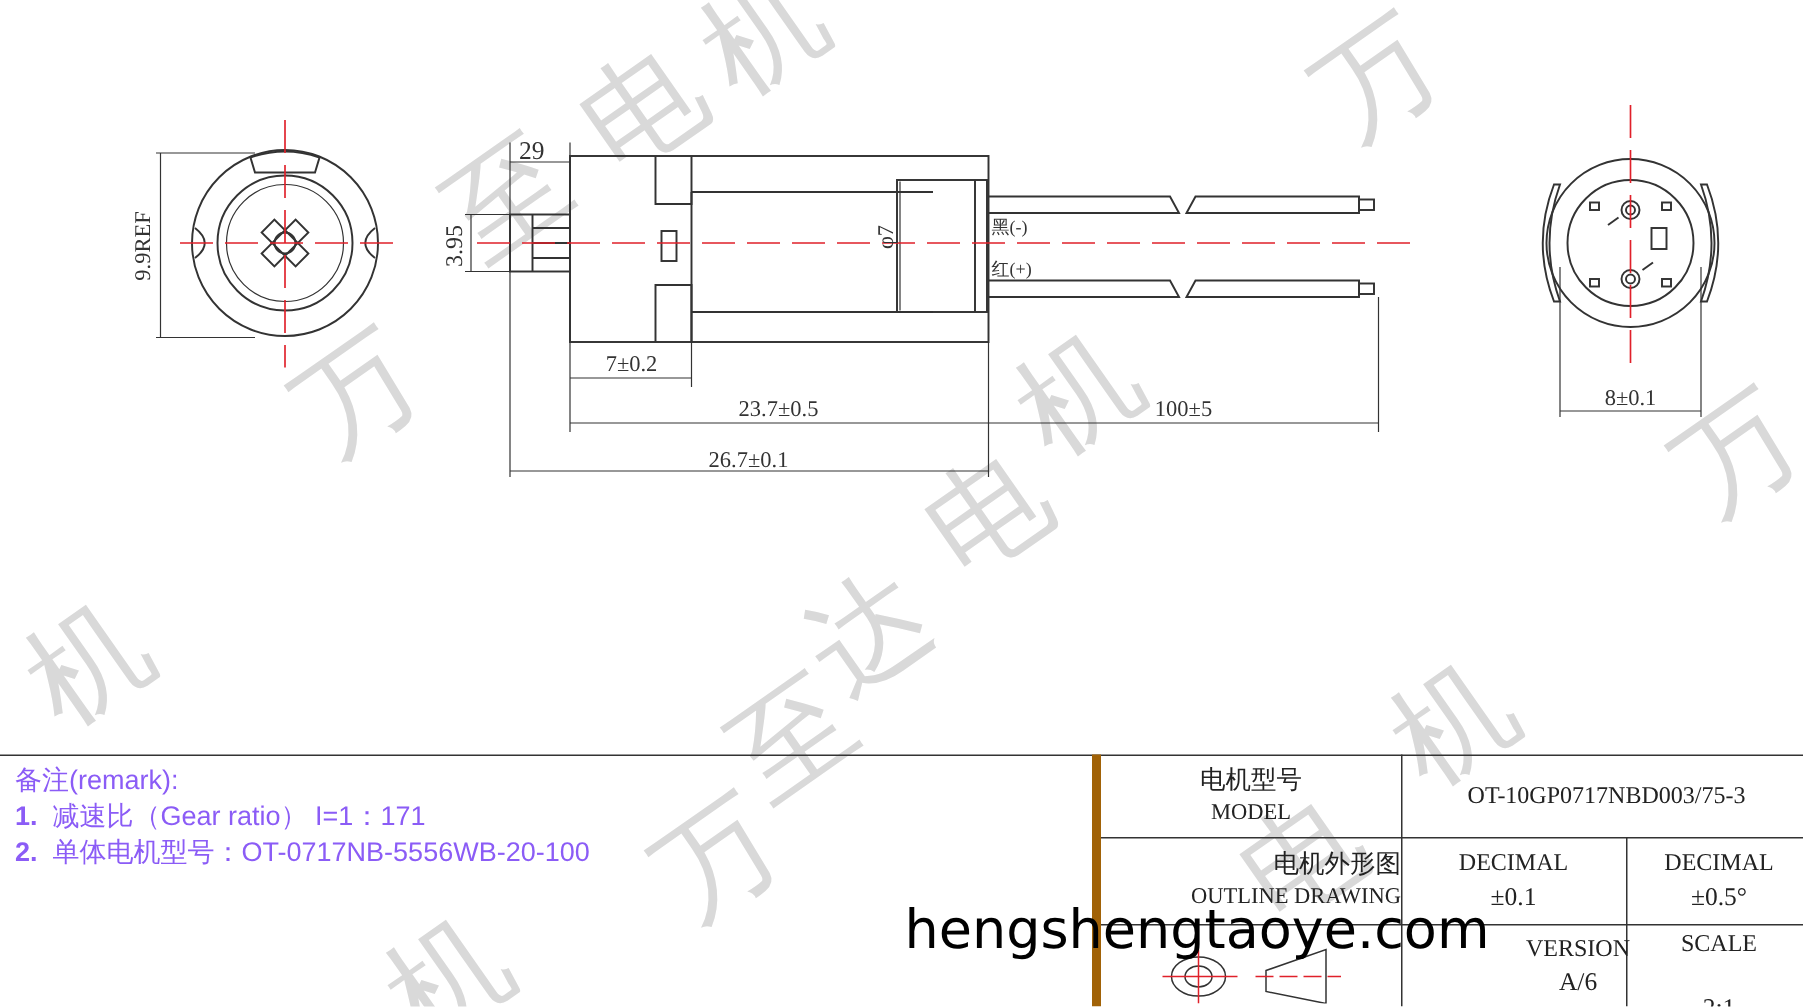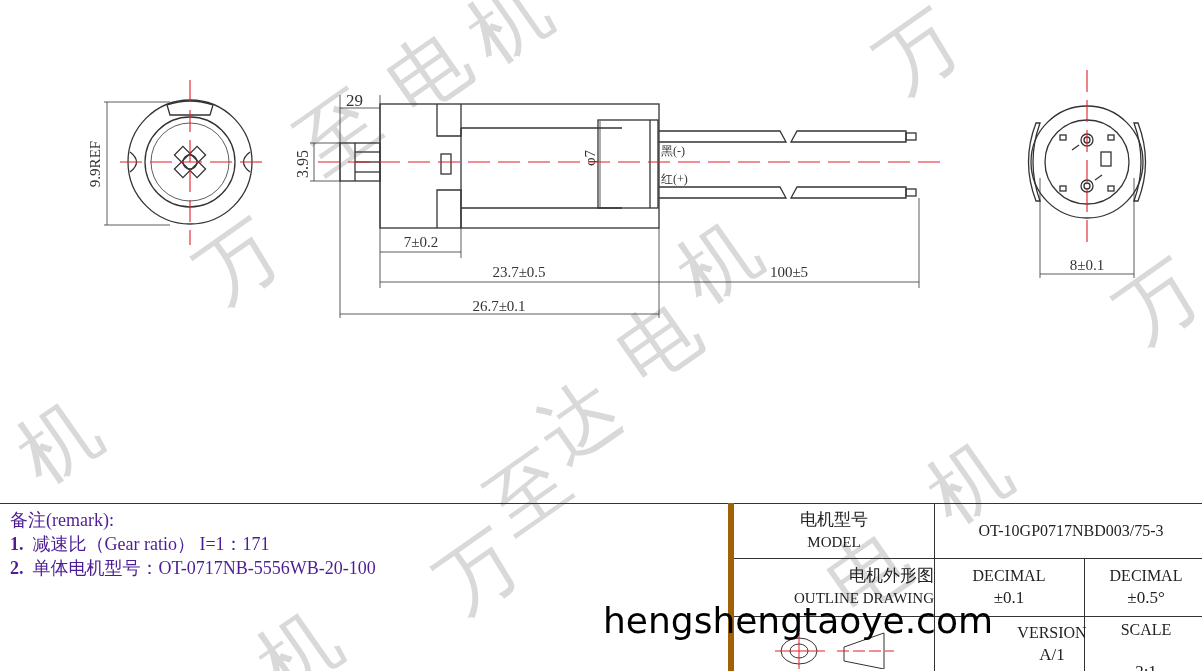--- a/index.html
+++ b/index.html
@@ -1,19 +1,19 @@
 <!DOCTYPE html>
 <html><head>
 <meta charset="utf-8">
 <style>
   html, body { margin:0; padding:0; background:#fff; }
   body { width:1202px; height:671px; position:relative; overflow:hidden; font-family:"DejaVu Serif", serif; color:#222; }
   #drawing { position:absolute; left:0; top:0; }
   .wm { position:absolute; color:#d9d9d9; font-family:"DejaVu Sans", sans-serif; font-size:78px; transform:rotate(-35deg); white-space:nowrap; pointer-events:none; }
-  .remarks { position:absolute; left:10px; top:508px; font-family:Liberation Serif, serif; font-size:18px; line-height:24px; color:#4c1d95; }
+  .remarks { position:absolute; left:10px; top:508px; font-family:Liberation Sans, sans-serif; font-size:18px; line-height:24px; color:#8b5cf6; }
   .remarks div { white-space:pre; }
   .remarks b { font-weight:bold; }
   .topline { position:absolute; left:0; top:503px; width:1202px; height:1px; background:#333; }
   .tb { position:absolute; left:728px; top:503px; width:474px; height:168px; border-left:6px solid #a16207; }
   .cell { position:absolute; text-align:center; font-family:"Liberation Serif", serif; font-size:17px; line-height:22px; color:#222; display:flex; flex-direction:column; justify-content:center; align-items:center; }
   .hline { position:absolute; height:1px; background:#333; }
   .vline { position:absolute; width:1px; background:#333; }
   .url { position:absolute; left:603px; top:600px; font-family:"DejaVu Sans", sans-serif; font-size:36px; color:#000; letter-spacing:0px; }
   svg text { font-family:"Liberation Serif", serif; }
 </style>
@@ -182,21 +182,21 @@
       <ellipse cx="30" cy="32" rx="18" ry="13" fill="none" stroke="#333"></ellipse>
       <ellipse cx="30" cy="32" rx="9" ry="7" fill="none" stroke="#333"></ellipse>
       <line x1="6" y1="32" x2="56" y2="32" stroke="#e0202a"></line>
       <line x1="30" y1="14" x2="30" y2="50" stroke="#e0202a"></line>
       <path d="M75 28 L115 14 L115 50 L75 42 Z" fill="none" stroke="#333"></path>
       <line x1="68" y1="32" x2="125" y2="32" stroke="#e0202a" stroke-dasharray="12,4"></line>
     </svg>
   </div>
   <div class="cell" style="left:200px;top:113px;width:150px;height:55px;padding-left:43px;">
     <span style="font-size:16px;">VERSION</span>
-    <span>A/1</span>
+    <span>A/6</span>
   </div>
   <div class="cell" style="left:350px;top:113px;width:124px;height:70px;gap:20px;">
     <span style="font-size:16px;">SCALE</span>
     <span>2:1</span>
   </div>
 </div>
 
 <div class="url">hengshengtaoye.com</div>
 
 </body></html>

